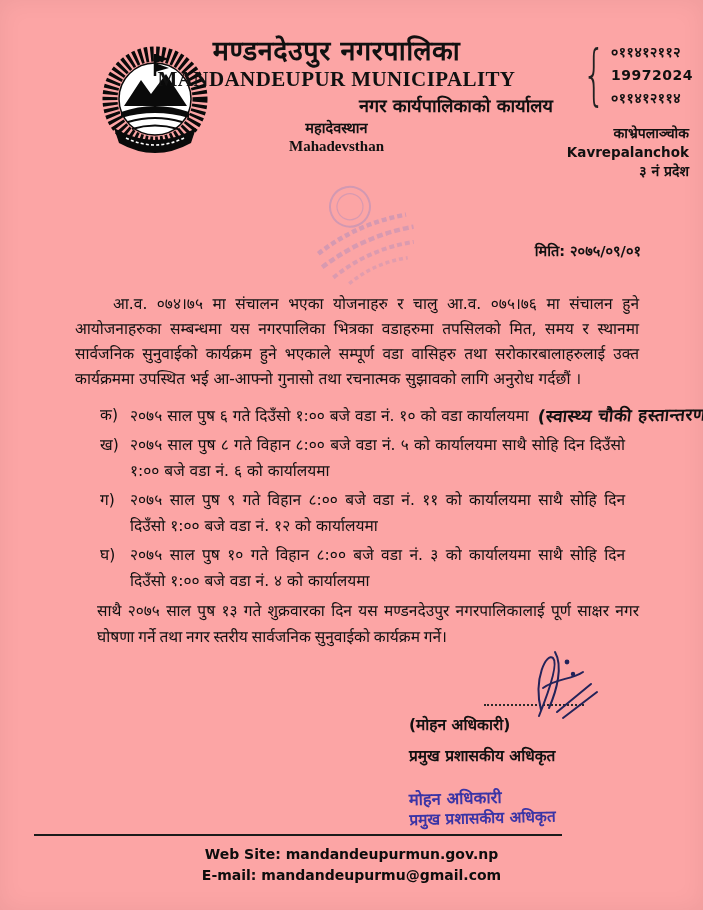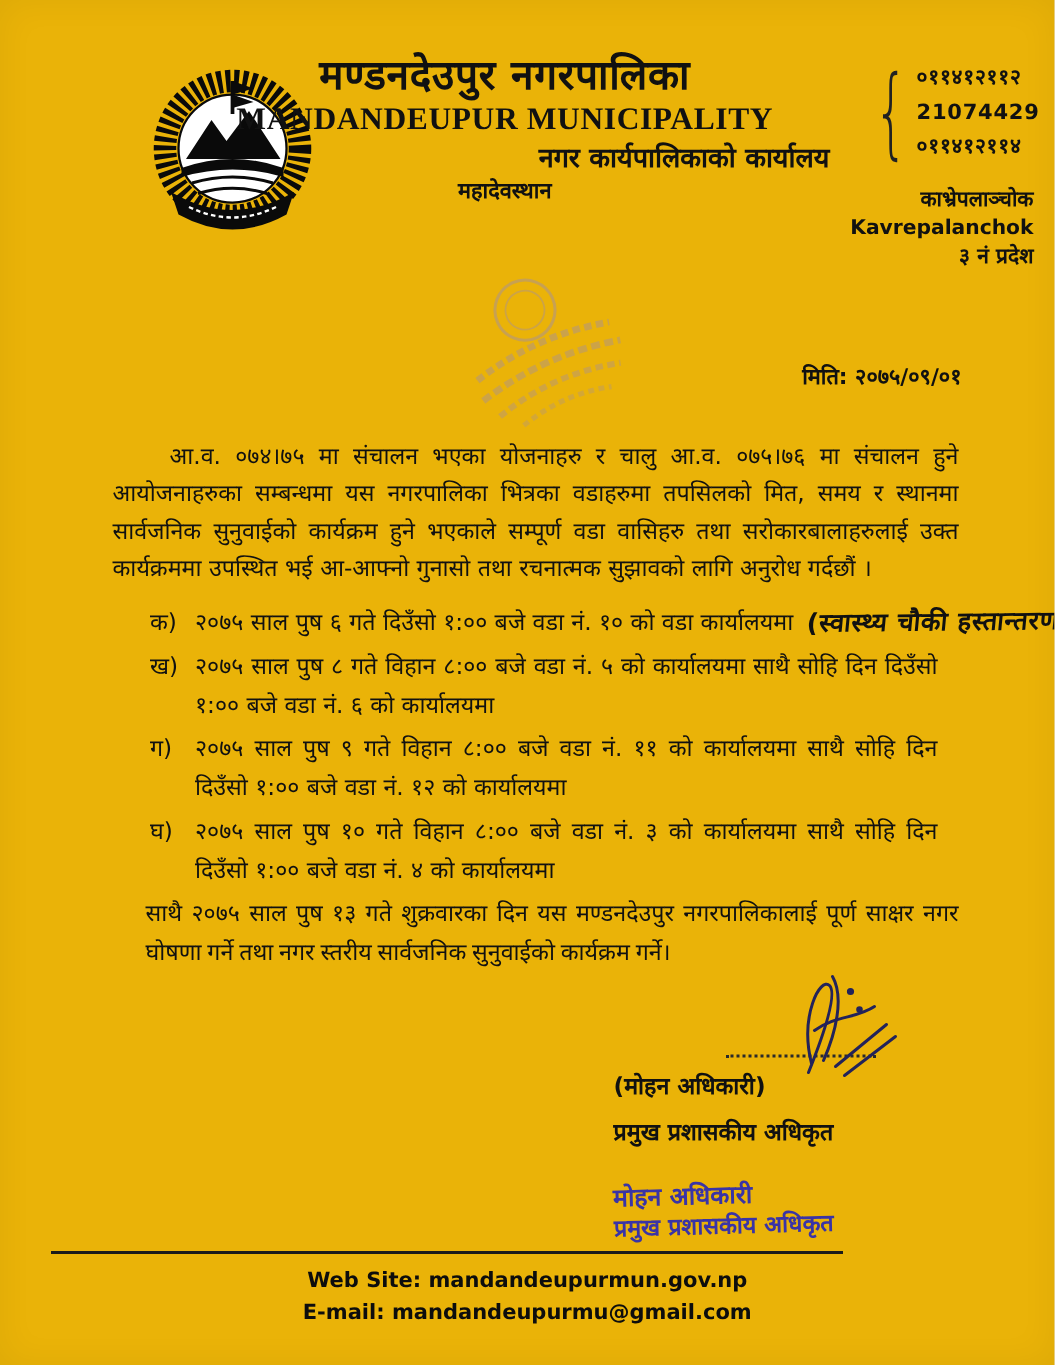--- a/index.html
+++ b/index.html
@@ -1,19 +1,19 @@
 <!DOCTYPE html>
 <html><head>
 <meta charset="utf-8">
 <style>
   html,body{margin:0;padding:0;background:#e8e8e6;}
   .page{
     position:relative;
     width:703px;height:910px;
-    background:#eab308;
+    background:#fca5a5;
     overflow:hidden;
     font-family:"DejaVu Sans","Liberation Sans",sans-serif;
     color:#111;
     box-shadow:inset 0 0 24px rgba(0,0,0,.06);
   }
   
   .header{position:relative;height:196px;}
   .logo{position:absolute;left:94px;top:42px;width:122px;height:114px;}
   .titles{position:absolute;left:120px;right:150px;top:36px;text-align:center;line-height:1.12;}
   .t-np-main{font-size:27px;font-weight:700;letter-spacing:.5px;}
@@ -83,28 +83,29 @@
         <path d="M20,86 Q61,110 102,86 L97,101 Q61,121 25,101 Z" fill="#0a0a0a"></path>
         <path d="M32,96 Q61,110 90,96" fill="none" stroke="#ffffff" stroke-width="1.6" stroke-dasharray="3 2.2"></path>
       </svg>
     </div>
 
     <div class="titles">
       <div class="t-np-main">मण्डनदेउपुर नगरपालिका</div>
       <div class="t-en-main">MANDANDEUPUR MUNICIPALITY</div>
       <div class="t-np-office">नगर कार्यपालिकाको कार्यालय</div>
       <div class="t-np-place">महादेवस्थान</div>
+      <div class="t-en-place">Mahadevsthan</div>
     </div>
 
     <div class="rightcol">
       <div class="phones">
         <span class="brace">{</span>
         <div class="phone-list">
           <div>०११४१२११२</div>
-          <div>21074429</div>
+          <div>19972024</div>
           <div>०११४१२११४</div>
         </div>
       </div>
       <div class="address">
         <div class="addr-np">काभ्रेपलाञ्चोक</div>
         <div class="addr-en">Kavrepalanchok</div>
         <div class="addr-np">३ नं प्रदेश</div>
       </div>
     </div>
   </div>

